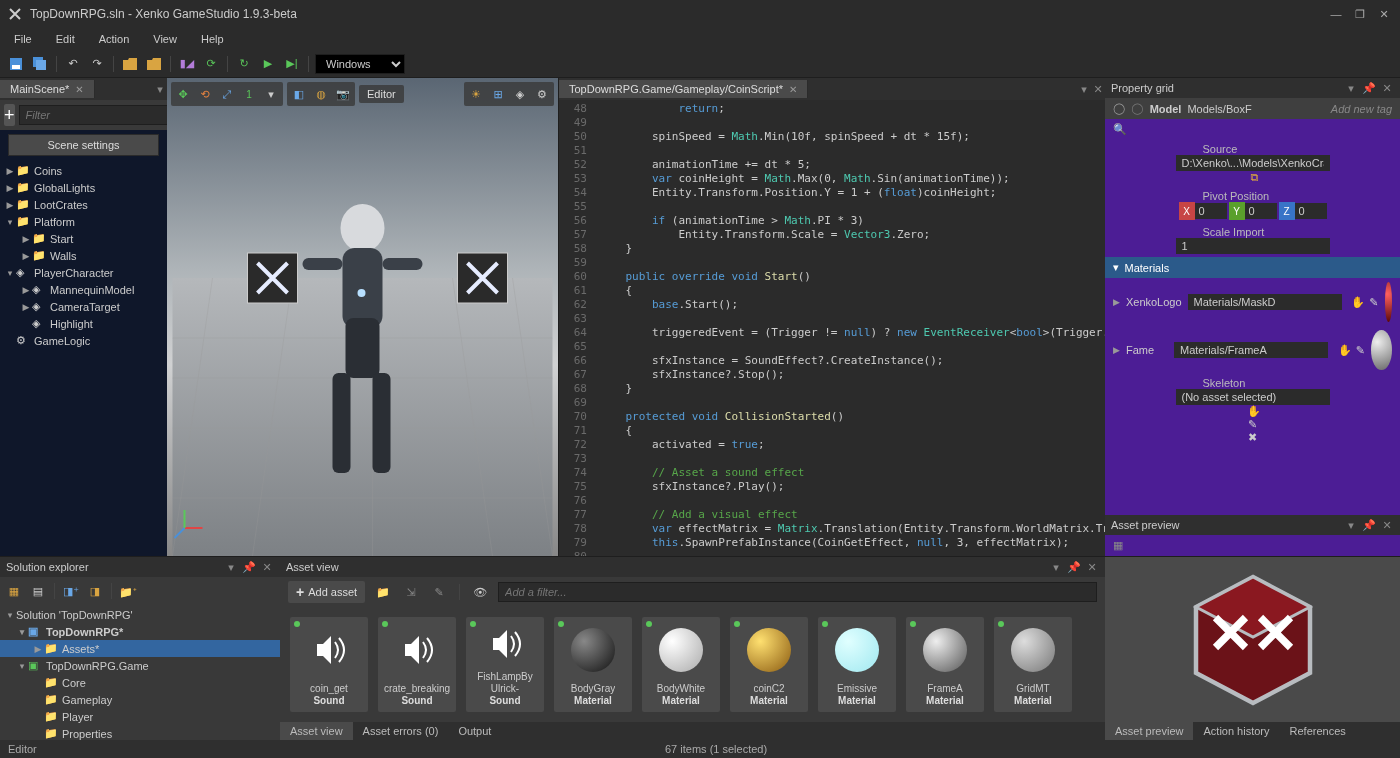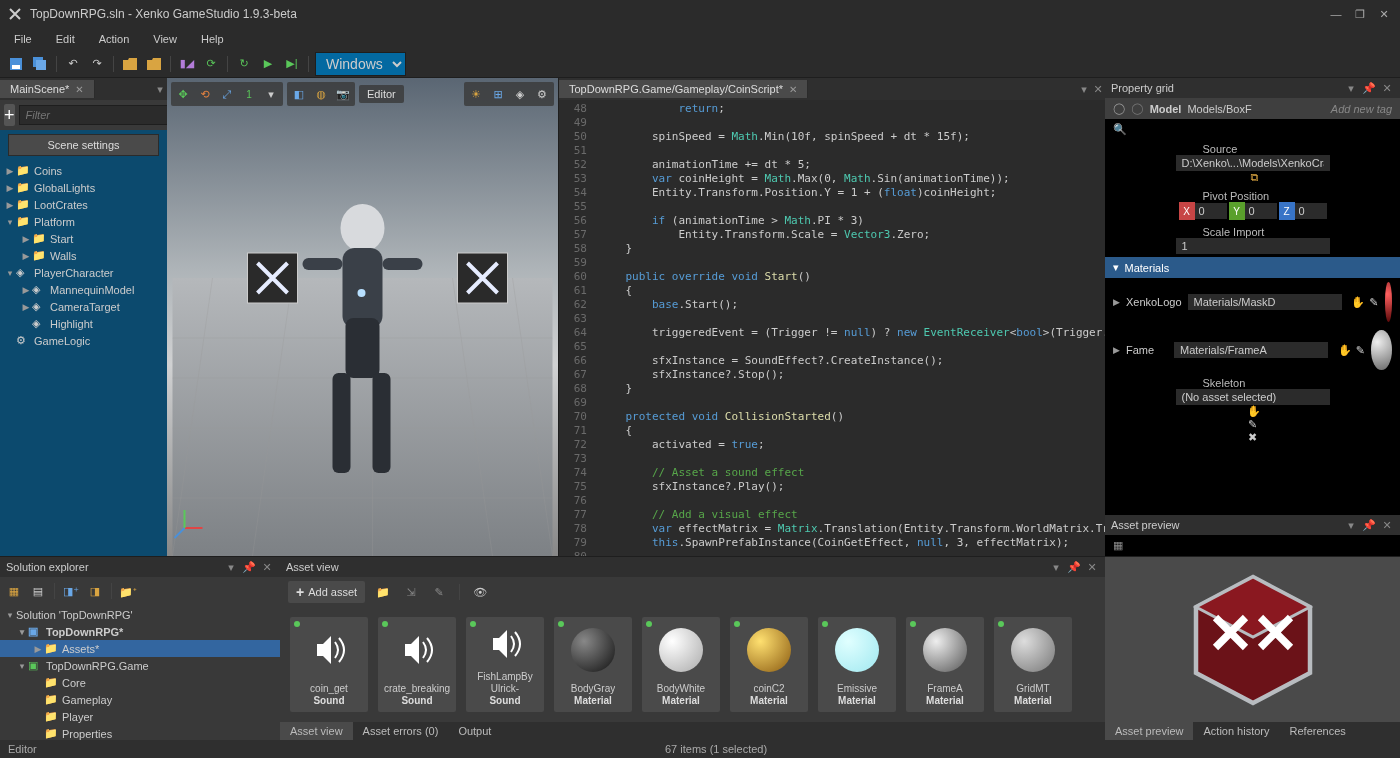--- a/index.html
+++ b/index.html
@@ -7,25 +7,25 @@
 .titlebar { height: 28px; background: #2b2b2b; display: flex; align-items: center; padding: 0 8px; }
 .titlebar-icon { width: 14px; height: 14px; margin-right: 8px; }
 .titlebar-text { flex: 1; color: #ccc; font-size: 12px; }
 .titlebar-btns { display: flex; gap: 8px; }
 .titlebar-btn { width: 16px; height: 16px; cursor: pointer; display: flex; align-items: center; justify-content: center; color: #aaa; }
 .menubar { height: 22px; display: flex; align-items: center; padding: 0 4px; gap: 4px; }
 .menu-item { padding: 2px 10px; cursor: pointer; color: #ccc; }
 .toolbar { height: 28px; display: flex; align-items: center; padding: 0 6px; gap: 4px; border-bottom: 1px solid #1e1e1e; }
 .tb-btn { width: 20px; height: 20px; cursor: pointer; display: flex; align-items: center; justify-content: center; }
 .tb-sep { width: 1px; height: 16px; background: #444; margin: 0 2px; }
-.tb-select { background: #0369a1; border: 1px solid #1e1e1e; color: #ccc; padding: 2px 6px; font-size: 14px; min-width: 90px; }
+.tb-select { background: #000000; border: 1px solid #1e1e1e; color: #ccc; padding: 2px 6px; font-size: 11px; min-width: 90px; }
 .main-area { display: flex; height: 478px; }
-.left-col { width: 167px; display: flex; flex-direction: column; background: #0c4a6e; }
+.left-col { width: 167px; display: flex; flex-direction: column; background: #0f172a; }
 .center-col { flex: 1; display: flex; }
-.right-col { width: 295px; display: flex; flex-direction: column; background: #000000; }
+.right-col { width: 295px; display: flex; flex-direction: column; background: #4c1d95; }
 .tabstrip { height: 22px; background: #2f2f2f; display: flex; align-items: center; }
 .tab { background: #4a4a4a; padding: 3px 10px; display: flex; align-items: center; gap: 6px; color: #ddd; border-right: 1px solid #2b2b2b; }
 .tab .x { cursor: pointer; color: #999; font-size: 10px; }
 .panel-header { height: 20px; background: #2f2f2f; display: flex; align-items: center; padding: 0 6px; color: #ccc; justify-content: space-between; }
 .panel-header-btns { display: flex; gap: 4px; }
 .ph-btn { width: 14px; height: 14px; cursor: pointer; color: #888; display:flex;align-items:center;justify-content:center;}
 .hierarchy-top { display: flex; align-items: center; padding: 4px; gap: 4px; background: #393939; }
 .big-plus { width: 26px; height: 22px; background: #555; display: flex; align-items: center; justify-content: center; font-size: 18px; color: #fff; cursor: pointer; border-radius: 2px; }
 .filter-input { flex: 1; background: #2b2b2b; border: 1px solid #1e1e1e; color: #999; padding: 3px 6px; font-size: 11px; font-style: italic; }
 .scene-settings-btn { margin: 4px 8px; padding: 4px; background: #4a4a4a; text-align: center; cursor: pointer; color: #ddd; border: 1px solid #2b2b2b; }
@@ -569,20 +569,21 @@
     <div class="asset-toolbar">
       <div class="add-asset-btn">
           <span style="font-size:14px;font-weight:bold">+</span>
           <span>Add asset</span>
         </div>
       <div class="tb-btn" style="color:#888">📁</div>
       <div class="tb-btn" style="color:#888">⇲</div>
       <div class="tb-btn" style="color:#888">✎</div>
       <div class="tb-sep"></div>
       <div class="tb-btn">👁</div>
+      <input class="filter-input" style="flex: 1 1 0%;" placeholder="Add a filter...">
     </div>
     <div class="asset-grid" id="asset-grid">
         <div class="asset-card">
           <div class="asset-dot"></div>
           <div class="asset-thumb">
             <svg width="40" height="40">
               <path d="M8 14 L14 14 L22 6 L22 34 L14 26 L8 26 Z" fill="#fff"></path>
               <path d="M26 12 Q32 20 26 28 M30 8 Q40 20 30 32" stroke="#fff" stroke-width="2" fill="none"></path>
             </svg>
           </div>

